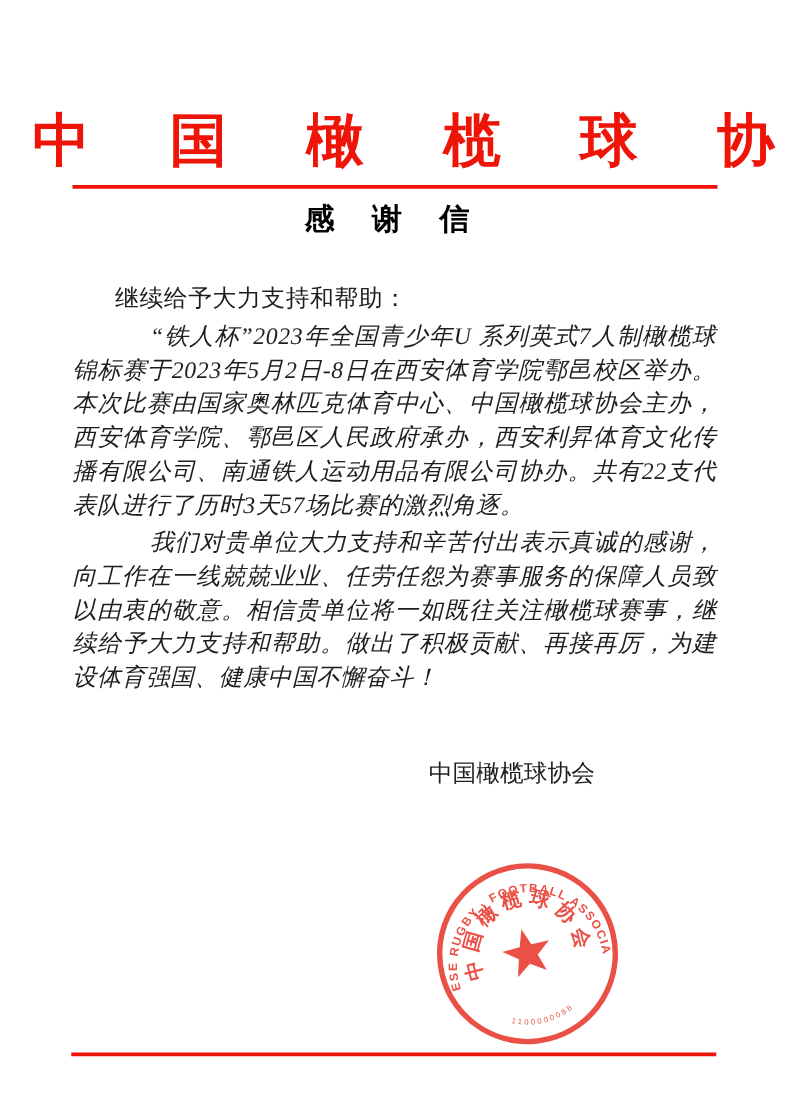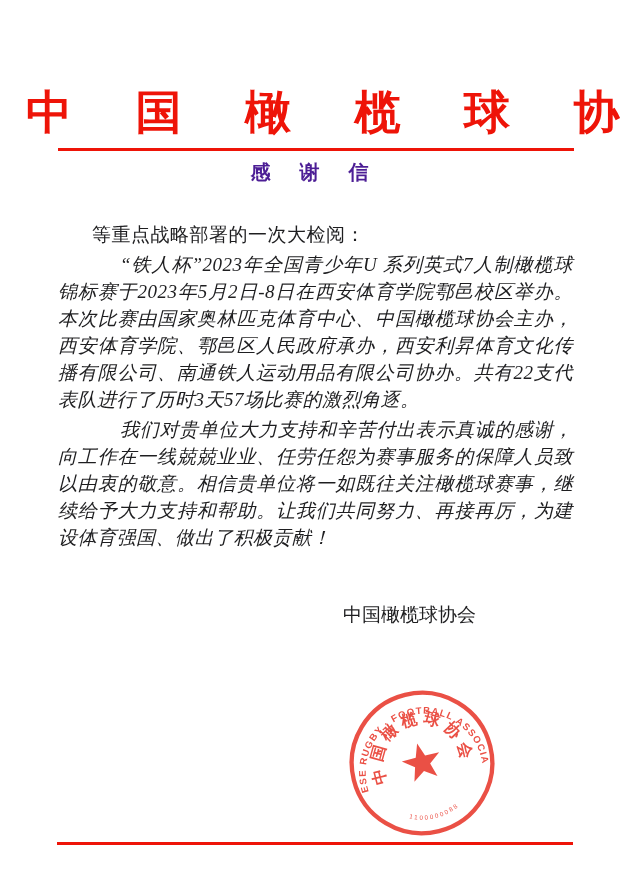--- a/index.html
+++ b/index.html
@@ -29,25 +29,25 @@
   }
   .rule-top {
     width: 516px;
     height: 3px;
     background: #ee1408;
     margin: 12px auto 0 auto;
   }
   .letter-title {
     margin-top: 8px;
     text-align: center;
-    font-size: 20px;
+    font-size: 24px;
     font-weight: bold;
     letter-spacing: 12px;
     padding-left: 0;
-    color: #4c1d95;
+    color: #000000;
   }
 
   
   .letter-body {
     margin-top: 35px;
     padding: 0 58px;
     font-size: 19px;
     line-height: 27px;
     text-align: justify;
     text-justify: inter-character;
@@ -100,23 +100,23 @@
 
 <div class="page">
 
   <div class="org-title">中 国 橄 榄 球 协 会</div>
 
   <div class="rule-top"></div>
 
   <div class="letter-title">感 谢 信</div>
 
   <div class="letter-body">
-    <div class="salutation">等重点战略部署的一次大检阅：</div>
+    <div class="salutation">继续给予大力支持和帮助：</div>
     <p class="para">“铁人杯”2023年全国青少年U 系列英式7人制橄榄球锦标赛于2023年5月2日-8日在西安体育学院鄠邑校区举办。本次比赛由国家奥林匹克体育中心、中国橄榄球协会主办，西安体育学院、鄠邑区人民政府承办，西安利昇体育文化传播有限公司、南通铁人运动用品有限公司协办。共有22支代表队进行了历时3天57场比赛的激烈角逐。</p>
-    <p class="para">我们对贵单位大力支持和辛苦付出表示真诚的感谢，向工作在一线兢兢业业、任劳任怨为赛事服务的保障人员致以由衷的敬意。相信贵单位将一如既往关注橄榄球赛事，继续给予大力支持和帮助。让我们共同努力、再接再厉，为建设体育强国、做出了积极贡献！</p>
+    <p class="para">我们对贵单位大力支持和辛苦付出表示真诚的感谢，向工作在一线兢兢业业、任劳任怨为赛事服务的保障人员致以由衷的敬意。相信贵单位将一如既往关注橄榄球赛事，继续给予大力支持和帮助。做出了积极贡献、再接再厉，为建设体育强国、健康中国不懈奋斗！</p>
   </div>
 
   <div class="sign-block">
     <div class="sign-name">中国橄榄球协会</div>
   </div>
 
   <svg class="stamp" viewBox="0 0 160 160" xmlns="http://www.w3.org/2000/svg" aria-hidden="true">
     <g transform="translate(80,80) rotate(-14)">
       <defs>
         <path id="arc-en" d="M -60.6,17 A 61,61 0 1 1 60.6,17" fill="none"></path>

